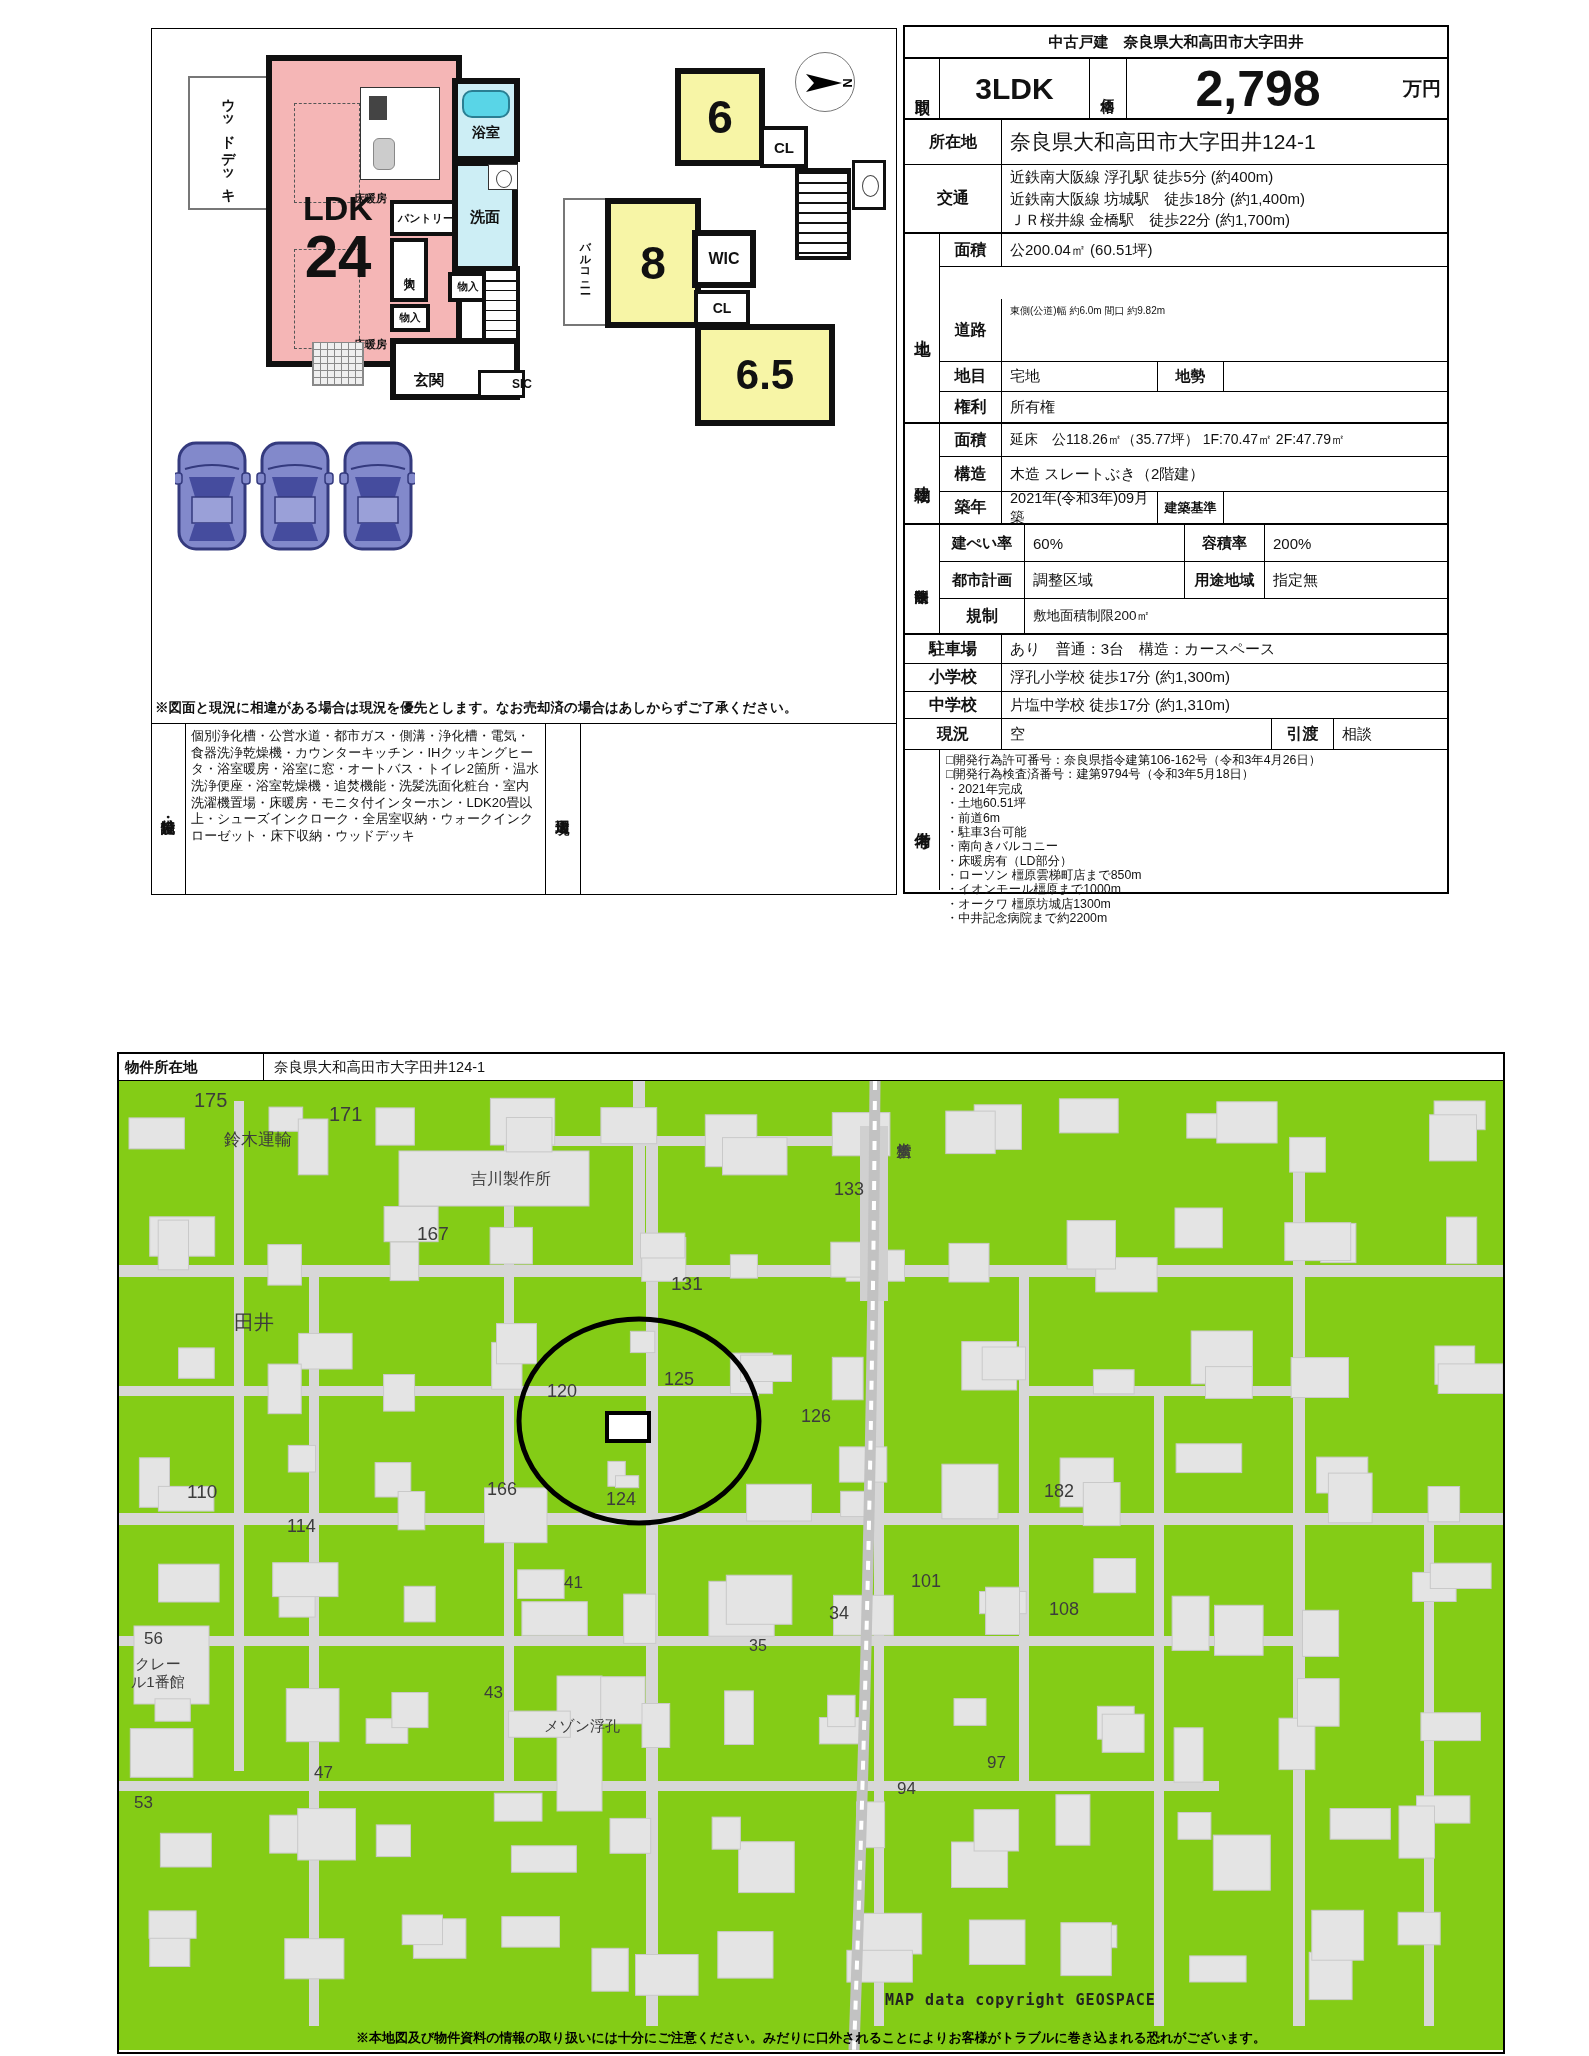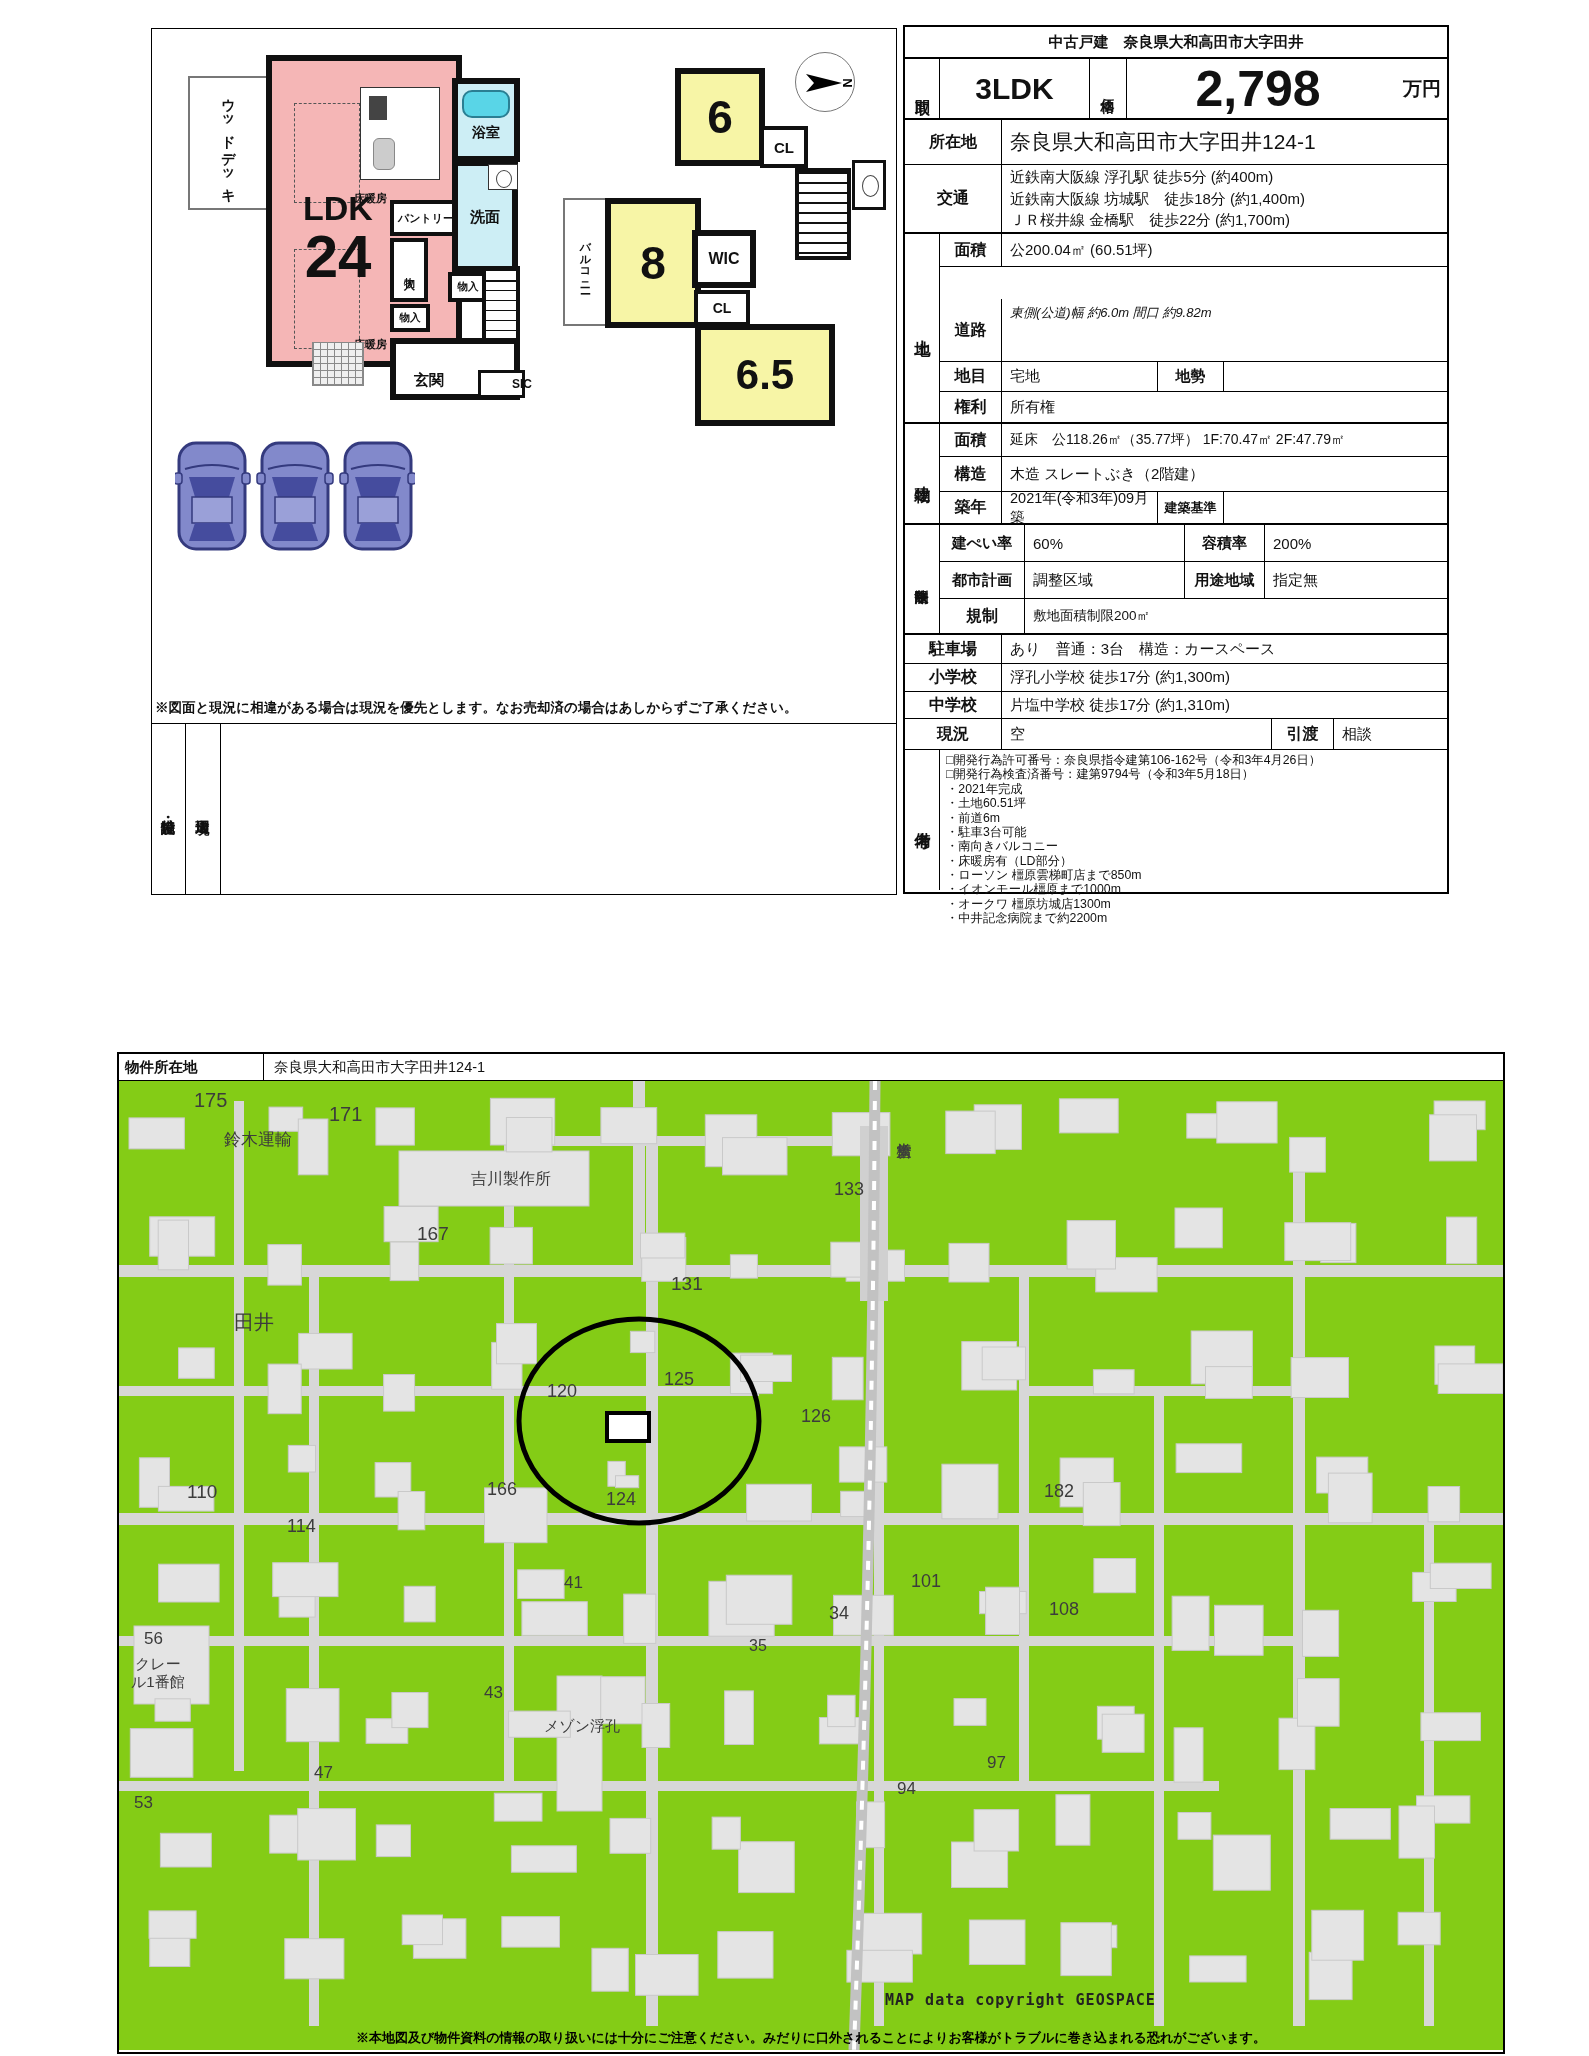--- a/index.html
+++ b/index.html
@@ -161,20 +161,21 @@
     </defs>
     <use href="#car" x="0" y="0"></use>
     <use href="#car" x="83" y="0"></use>
     <use href="#car" x="166" y="0"></use>
   </svg>
 
   <div class="abs b" style="left:155px;top:699px;width:738px;font-size:13.5px;">※図面と現況に相違がある場合は現況を優先とします。なお売却済の場合はあしからずご了承ください。</div>
 
   <div class="eq">
     <div class="eqlbl">設備・特記</div>
+    <div style="width:360px;border-right:1.5px solid #000;box-sizing:border-box;padding:4px 5px;font-size:13px;line-height:1.28;">個別浄化槽・公営水道・都市ガス・側溝・浄化槽・電気・食器洗浄乾燥機・カウンターキッチン・IHクッキングヒータ・浴室暖房・浴室に窓・オートバス・トイレ2箇所・温水洗浄便座・浴室乾燥機・追焚機能・洗髪洗面化粧台・室内洗濯機置場・床暖房・モニタ付インターホン・LDK20畳以上・シューズインクローク・全居室収納・ウォークインクローゼット・床下収納・ウッドデッキ</div>
     <div class="eqlbl" style="width:35px;">周辺環境</div>
     <div style="flex:1;"></div>
   </div>
 
   <div class="spec">
 
     <div class="r ctr b" style="top:0;height:32px;border-bottom-width:2px;justify-content:center;font-size:15px;">
       <span>中古戸建　奈良県大和高田市大字田井</span>
     </div>
 
@@ -206,21 +207,21 @@
       </div>
     </div>
 
     <div class="grp" style="top:207px;height:190px;">土地</div>
     <div class="r rg" style="top:207px;height:33px;">
       <div class="c lbl16" style="width:62px;">面積</div>
       <div class="cv val15">公200.04㎡ (60.51坪)</div>
     </div>
     <div class="r rg" style="top:272px;height:63px;">
       <div class="c lbl16" style="width:62px;">道路</div>
-      <div class="cv" style="font-size:13px;align-items:flex-start;padding-top:5px;font-style:italic;">東側(公道)幅 約6.0m 間口 約9.82m</div>
+      <div class="cv" style="font-size:10px;align-items:flex-start;padding-top:5px;">東側(公道)幅 約6.0m 間口 約9.82m</div>
     </div>
     <div class="r rg" style="top:335px;height:30px;">
       <div class="c lbl16" style="width:62px;text-align:right;">地目</div>
       <div class="cv val15" style="width:156px;flex:none;border-right:1.5px solid #000;">宅地</div>
       <div class="c lbl16" style="width:66px;font-size:15px;">地勢</div>
       <div class="cv"></div>
     </div>
     <div class="r rg" style="top:365px;height:32px;border-bottom-width:2px;">
       <div class="c lbl16" style="width:62px;">権利</div>
       <div class="cv val15">所有権</div>

